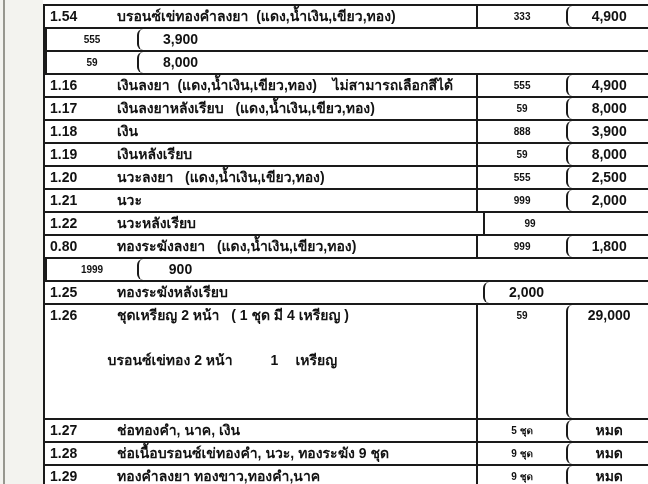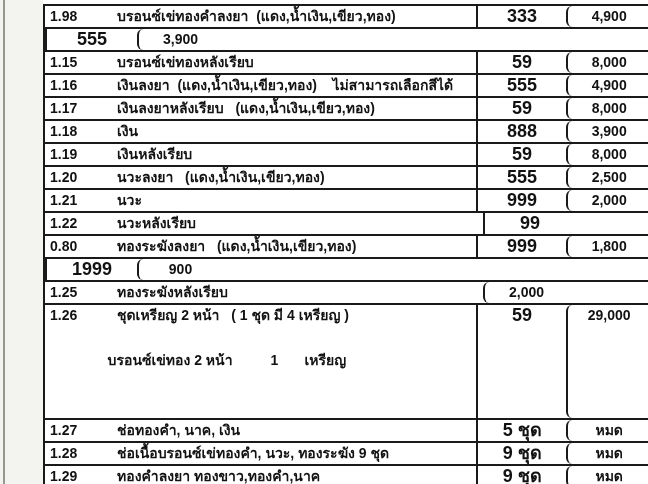--- a/index.html
+++ b/index.html
@@ -42,64 +42,60 @@
     line-height:21px;
     font-size:14px;
   }
   .row.normal .cell { height:21px; }
   .row.tall .cell { height:113px; }
   .cell.qty {
     width:92px;
     border-left:2px solid #1a1a1a;
     text-align:center;
     line-height:21px;
-    font-size:18px;
+    font-size:10px;
   }
   .cell.price {
     width:85px;
     border-left:2px solid #1a1a1a;
     text-align:center;
     line-height:21px;
     font-size:14px;
     border-radius:6px;
   }
   .no  { display:inline-block; width:32px; white-space:pre; }
   .nm  { white-space:pre;margin-left:35px; }
   .subs { margin-left:42px; }
   .sub-row { line-height:22.5px; white-space:pre; }
   .sub-name  { display:inline-block; width:163px; white-space:pre; }
   .sub-count { display:inline-block; width:16px; white-space:pre; }
-  .sub-unit  { margin-left:18px; white-space:pre; }
+  .sub-unit  { margin-left:9px; white-space:pre; }
 </style>
 </head>
 <body>
 
 <div class="page">
   <div class="gutter"></div>
   <div class="left-rule"></div>
   <div class="table" id="price-table">
   <div class="row normal">
     <div class="cell desc">
-      <span class="no">1.98</span><span class="nm">บรอนซ์เข่ทองคำลงยา  (แดง,น้ำเงิน,เขียว,ทอง)</span>
+      <span class="no">1.54</span><span class="nm">บรอนซ์เข่ทองคำลงยา  (แดง,น้ำเงิน,เขียว,ทอง)</span>
       
     </div>
     <div class="cell qty">333</div>
     <div class="cell price">4,900</div>
   </div>
 
   <div class="row normal">
     <div class="cell qty">555</div>
     <div class="cell price">3,900</div>
   </div>
 
   <div class="row normal">
-    <div class="cell desc">
-      <span class="no">1.15</span><span class="nm">บรอนซ์เข่ทองหลังเรียบ</span>
-      
-    </div>
     <div class="cell qty">59</div>
     <div class="cell price">8,000</div>
   </div>
 
   <div class="row normal">
     <div class="cell desc">
       <span class="no">1.16</span><span class="nm">เงินลงยา  (แดง,น้ำเงิน,เขียว,ทอง)    ไม่สามารถเลือกสีได้</span>
       
     </div>
     <div class="cell qty">555</div>

